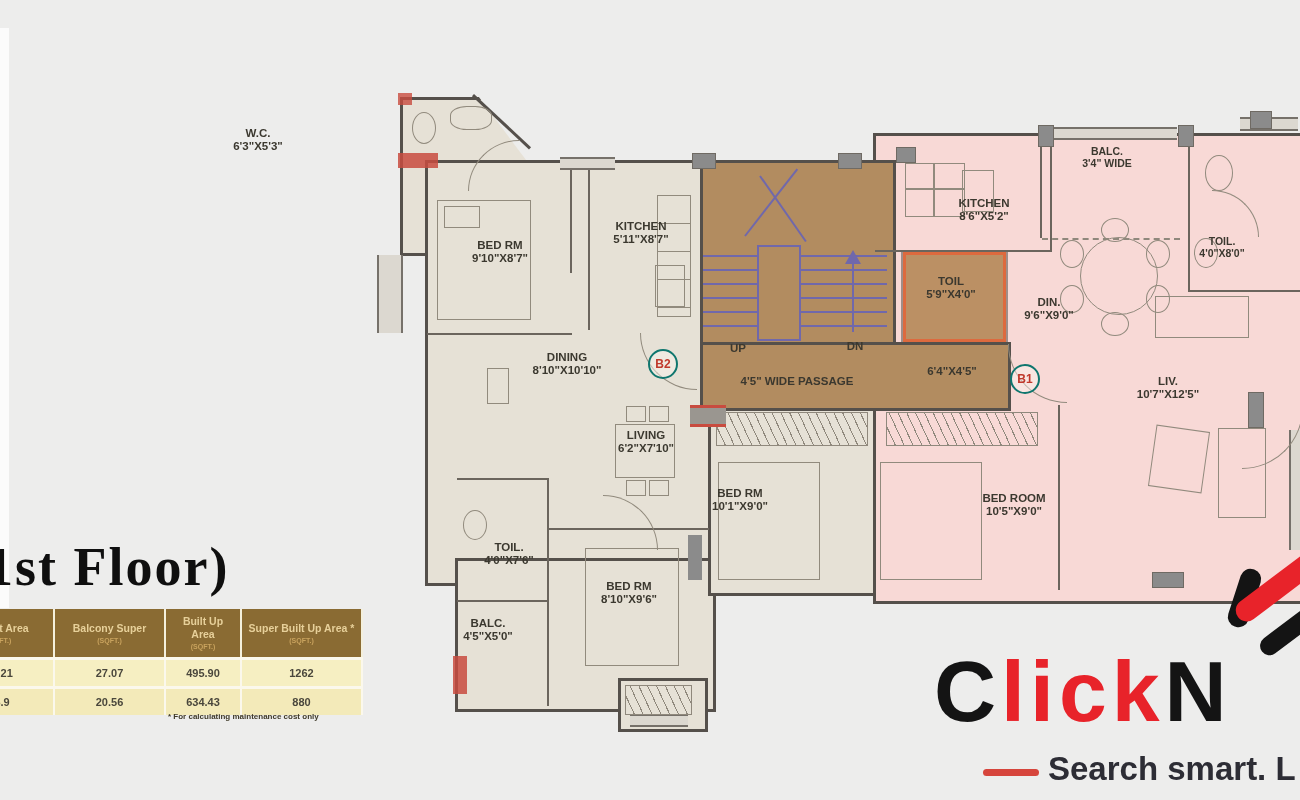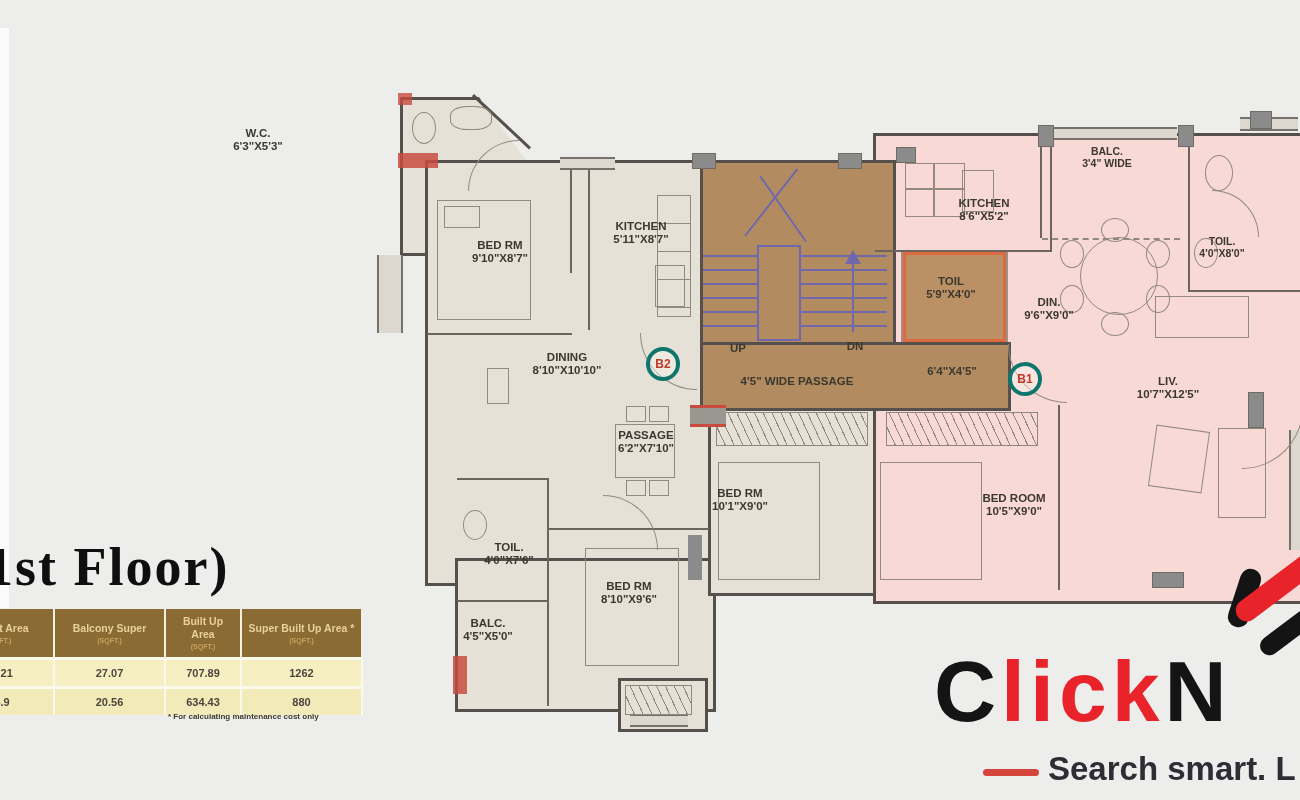--- a/index.html
+++ b/index.html
@@ -21,21 +21,21 @@
   .diag{background:#7068ab;height:2px;transform-origin:0 50%;}
   .furn{border:1.5px solid #918a7d;background:transparent;}
   .furn-round{border:1.5px solid #918a7d;border-radius:50%;}
   .hatch{border:1px solid #8f887c;background:repeating-linear-gradient(65deg,rgba(0,0,0,0) 0 7px,#8f887c 7px 8px);}
   .arc{border:1.5px solid #918a7d;border-top:none;border-right:none;border-radius:0 0 0 100%;}
   
   .rlabel{position:absolute;transform:translate(-50%,-50%);text-align:center;color:#3b382f;
           font-weight:bold;font-size:11.5px;line-height:1.12;white-space:nowrap;}
   .rlabel .dim{display:block;font-weight:bold;}
   .small-label{font-size:10.5px;}
-  .badge{position:absolute;width:26px;height:26px;border:4px solid #0f766e;border-radius:50%;
+  .badge{position:absolute;width:26px;height:26px;border:2px solid #0f766e;border-radius:50%;
          background:rgba(250,246,240,.45);color:#c0392b;font-weight:bold;font-size:12px;
          display:flex;align-items:center;justify-content:center;transform:translate(-50%,-50%);}
   
   .floor-title{position:absolute;left:-34px;top:536px;font-family:"Liberation Serif",serif;
                font-weight:bold;font-size:54px;letter-spacing:2px;color:#0f0f0f;}
   
   .area-table{position:absolute;left:-55px;top:609px;border-collapse:separate;border-spacing:0;}
   .area-table th{background:#8a6b33;color:#e7d09a;font-size:10.5px;font-weight:bold;line-height:1.25;
                  padding:6px 4px 5px;text-align:center;border-right:2px solid #f4f0dd;vertical-align:middle;}
   .area-table th em{display:block;font-style:normal;font-size:7px;color:#c9a35e;margin-top:2px;}
@@ -160,21 +160,21 @@
 
   <div class="rlabel" style="left:257px;top:140px;left:258px;">
     <span>W.C.</span><span class="dim">6'3"X5'3"</span></div>
   <div class="rlabel" style="left:500px;top:252px;">
     <span>BED RM</span><span class="dim">9'10"X8'7"</span></div>
   <div class="rlabel" style="left:641px;top:233px;">
     <span>KITCHEN</span><span class="dim">5'11"X8'7"</span></div>
   <div class="rlabel" style="left:567px;top:364px;">
     <span>DINING</span><span class="dim">8'10"X10'10"</span></div>
   <div class="rlabel" style="left:646px;top:442px;">
-    <span>PASSAGE</span><span class="dim">6'2"X7'10"</span></div>
+    <span>LIVING</span><span class="dim">6'2"X7'10"</span></div>
   <div class="rlabel" style="left:509px;top:554px;">
     <span>TOIL.</span><span class="dim">4'0"X7'6"</span></div>
   <div class="rlabel" style="left:488px;top:630px;">
     <span>BALC.</span><span class="dim">4'5"X5'0"</span></div>
   <div class="rlabel" style="left:629px;top:593px;">
     <span>BED RM</span><span class="dim">8'10"X9'6"</span></div>
   <div class="rlabel" style="left:740px;top:500px;">
     <span>BED RM</span><span class="dim">10'1"X9'0"</span></div>
   <div class="rlabel" style="left:984px;top:210px;">
     <span>KITCHEN</span><span class="dim">8'6"X5'2"</span></div>
@@ -218,21 +218,21 @@
         <th style="width:66px;">
           <span>Built Up Area</span><em>(SQFT.)</em></th>
         <th style="width:111px;">
           <span>Super Built Up Area *</span><em>(SQFT.)</em></th>
       </tr>
     </thead>
     <tbody>
       <tr>
         <td>41.21</td>
         <td>27.07</td>
-        <td>707.89</td>
+        <td>495.90</td>
         <td>1262</td>
       </tr>
       <tr class="r2">
         <td>26.9</td>
         <td>20.56</td>
         <td>634.43</td>
         <td>880</td>
       </tr>
     </tbody>
   </table>

